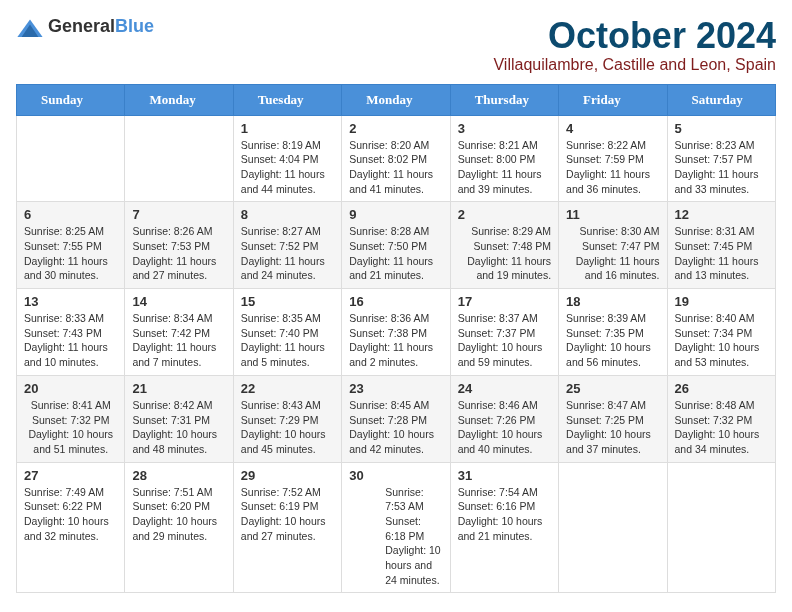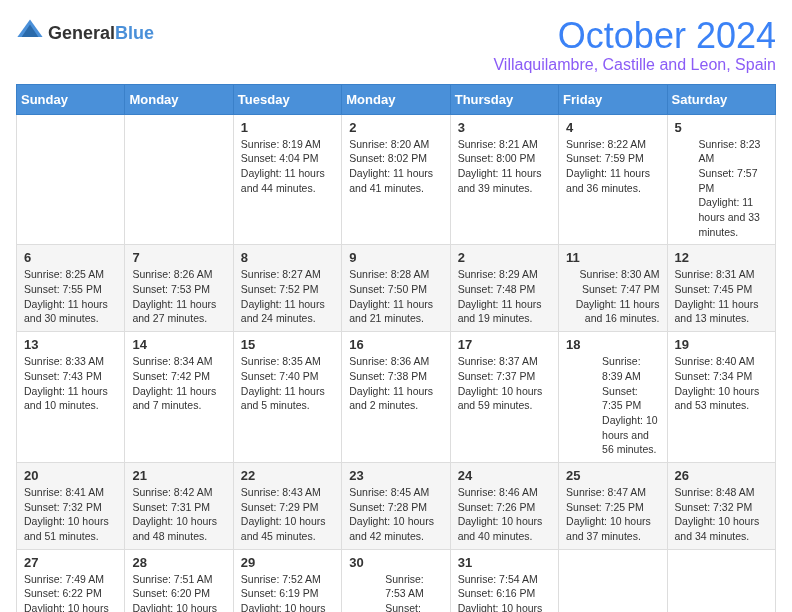--- a/index.html
+++ b/index.html
@@ -11,21 +11,21 @@
       padding: 16px;
     }
     .header-section {
       display: flex;
       justify-content: space-between;
       align-items: flex-start;
       margin-bottom: 10px;
     }
     .logo {
       display: flex;
-      align-items: flex-end;
+      align-items: flex-start;
       gap: 4px;
     }
     .logo-text-general {
       font-size: 18px;
       font-weight: bold;
       color: #333;
     }
     .logo-text-blue {
       font-size: 18px;
       font-weight: bold;
@@ -33,42 +33,43 @@
     }
     .logo-icon {
       width: 28px;
       height: 28px;
     }
     .title-section {
       text-align: right;
     }
     .month-title {
       font-size: 36px;
-      font-weight: normal;
-      color: #3b82f6;
+      font-weight: bold;
+      color: #0c4a6e;
       line-height: 1.1;
       text-align: right;
     }
     .location-title {
       font-size: 16px;
-      color: #8b5cf6;
+      color: #7f1d1d;
     }
     .calendar-table {
       width: 100%;
       border-collapse: collapse;
       border: 1px solid #ccc;
     }
     .calendar-table th {
       background-color: #4a90d9;
       color: #fff;
       text-align: left;
-      padding: 7px 4px;
+      padding: 7px 24px;
       font-size: 13px;
       font-weight: bold;
       border: 1px solid #3a80c9;
+      font-family: Liberation Serif, serif;
     }
     .calendar-table td {
       vertical-align: top;
       padding: 5px 7px;
       border: 1px solid #ddd;
       width: calc(100% / 7);
       min-height: 80px;
       font-size: 11px;
       color: #333;
       background: #fff;
@@ -148,21 +149,21 @@
 Daylight: 11 hours and 39 minutes.</div>
         </td>
         <td>
           <span class="day-number">4</span>
           <div class="day-info" style="white-space: pre-line;">Sunrise: 8:22 AM
 Sunset: 7:59 PM
 Daylight: 11 hours and 36 minutes.</div>
         </td>
         <td>
           <span class="day-number">5</span>
-          <div class="day-info" style="white-space: pre-line; margin-left: 24px;">Sunrise: 8:23 AM
+          <div class="day-info" style="white-space: pre-line;">Sunrise: 8:23 AM
 Sunset: 7:57 PM
 Daylight: 11 hours and 33 minutes.</div>
         </td>
       </tr>
       <tr>
         <td>
           <span class="day-number">6</span>
           <div class="day-info" style="white-space: pre-line;">Sunrise: 8:25 AM
 Sunset: 7:55 PM
 Daylight: 11 hours and 30 minutes.</div>
@@ -180,21 +181,21 @@
 Daylight: 11 hours and 24 minutes.</div>
         </td>
         <td>
           <span class="day-number">9</span>
           <div class="day-info" style="white-space: pre-line;">Sunrise: 8:28 AM
 Sunset: 7:50 PM
 Daylight: 11 hours and 21 minutes.</div>
         </td>
         <td>
           <span class="day-number">2</span>
-          <div class="day-info" style="white-space: pre-line;">Sunrise: 8:29 AM
+          <div class="day-info" style="white-space: pre-line; text-align: right;">Sunrise: 8:29 AM
 Sunset: 7:48 PM
 Daylight: 11 hours and 19 minutes.</div>
         </td>
         <td>
           <span class="day-number">11</span>
           <div class="day-info" style="white-space: pre-line; text-align: right;">Sunrise: 8:30 AM
 Sunset: 7:47 PM
 Daylight: 11 hours and 16 minutes.</div>
         </td>
         <td>
@@ -230,35 +231,35 @@
 Daylight: 11 hours and 2 minutes.</div>
         </td>
         <td>
           <span class="day-number">17</span>
           <div class="day-info" style="white-space: pre-line;">Sunrise: 8:37 AM
 Sunset: 7:37 PM
 Daylight: 10 hours and 59 minutes.</div>
         </td>
         <td>
           <span class="day-number">18</span>
-          <div class="day-info" style="white-space: pre-line; margin-left: 36px;">Sunrise: 8:39 AM
+          <div class="day-info" style="white-space: pre-line;">Sunrise: 8:39 AM
 Sunset: 7:35 PM
 Daylight: 10 hours and 56 minutes.</div>
         </td>
         <td>
           <span class="day-number">19</span>
           <div class="day-info" style="white-space: pre-line;">Sunrise: 8:40 AM
 Sunset: 7:34 PM
 Daylight: 10 hours and 53 minutes.</div>
         </td>
       </tr>
       <tr>
         <td>
           <span class="day-number">20</span>
-          <div class="day-info" style="white-space: pre-line;">Sunrise: 8:41 AM
+          <div class="day-info" style="white-space: pre-line; text-align: center;">Sunrise: 8:41 AM
 Sunset: 7:32 PM
 Daylight: 10 hours and 51 minutes.</div>
         </td>
         <td>
           <span class="day-number">21</span>
           <div class="day-info" style="white-space: pre-line;">Sunrise: 8:42 AM
 Sunset: 7:31 PM
 Daylight: 10 hours and 48 minutes.</div>
         </td>
         <td>

